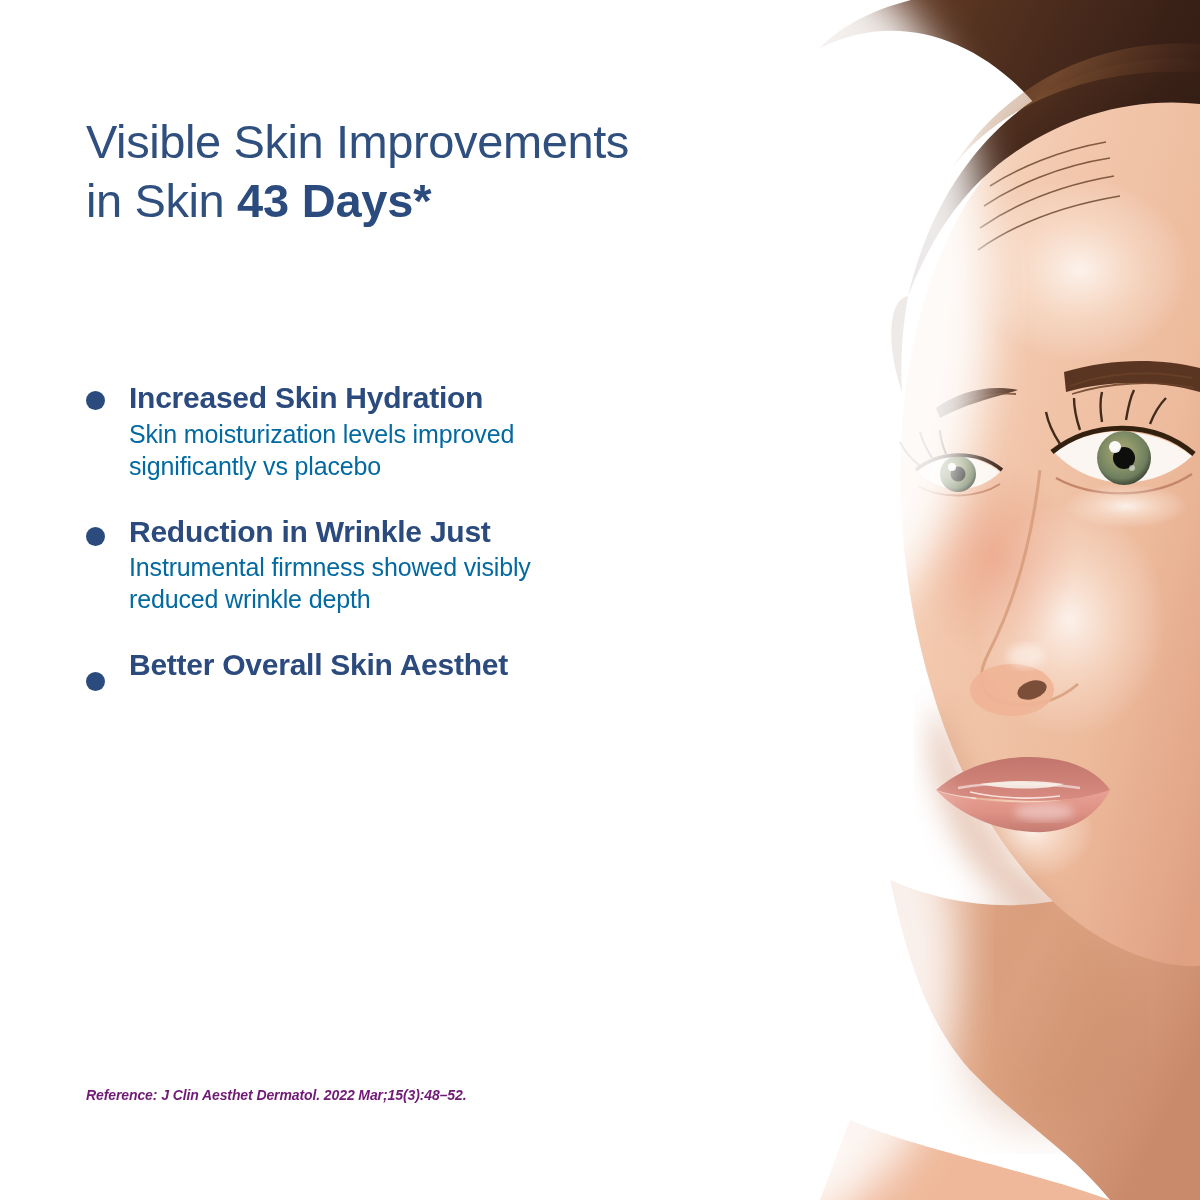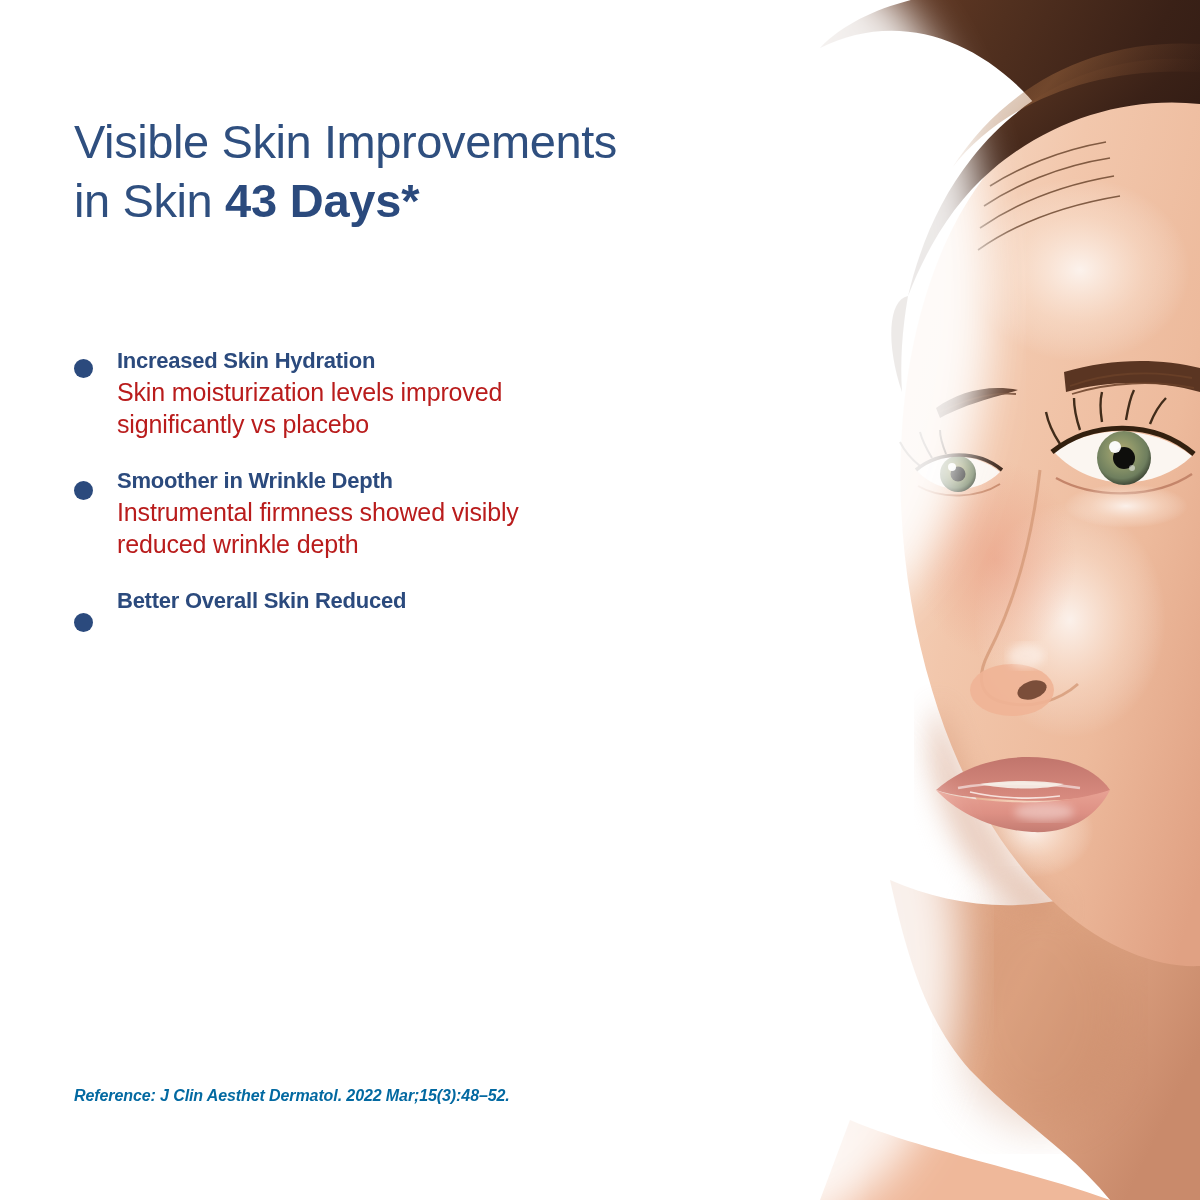--- a/index.html
+++ b/index.html
@@ -22,21 +22,21 @@
     position:absolute;
     top:0; right:0;
     width:560px; height:1200px;
     overflow:hidden;
   }
   .photo-layer svg { display:block; width:100%; height:100%; }
 
   
   .content {
     position:absolute;
-    left:74px; top:0;
+    left:86px; top:0;
     width:700px; height:1200px;
   }
 
   .headline {
     position:absolute;
     left:0; top:112px;
     width:700px;
     font-size:47px;
     line-height:1.26;
     font-weight:300;
@@ -64,45 +64,46 @@
     left:0; top:11px;
     width:19px; height:19px;
     border-radius:50%;
     background:#2B4A7D;
   }
   .bullet-item.b2 .bullet-dot { top:13px; }
   .bullet-item.b3 .bullet-dot { top:13px; }
   .bullet-item.b4 .bullet-dot { top:25px; }
 
   .bullet-title {
-    font-size:22px;
+    font-size:30px;
     font-weight:700;
     letter-spacing:-0.25px;
     color:#2B4A7D;
     line-height:1.22;
+    margin-top:32px;
   }
   .bullet-desc {
     font-size:25px;
     font-weight:400;
     letter-spacing:-0.15px;
-    color:#b91c1c;
+    color:#0369a1;
     line-height:1.28;
     white-space:pre-line;
     margin-top:1px;
   }
 
   
   .reference {
     position:absolute;
     left:0; top:1087px;
-    font-size:16px;
+    font-size:14px;
     font-style:italic;
     font-weight:700;
     letter-spacing:-0.1px;
-    color:#0369a1;
+    color:#701a75;
   }
 </style>
 </head>
 <body>
 
 <div id="canvas">
 
   <div class="photo-layer">
     <svg viewBox="0 0 560 1200" preserveAspectRatio="xMidYMid slice">
       <defs>
@@ -305,28 +306,28 @@
       <li class="bullet-item b1">
         <span class="bullet-dot"></span>
         <div class="bullet-title">Increased Skin Hydration</div>
         <div class="bullet-desc">Skin moisturization levels improved
 significantly vs placebo</div>
       </li>
 
 
       <li class="bullet-item b3">
         <span class="bullet-dot"></span>
-        <div class="bullet-title">Smoother in Wrinkle Depth</div>
+        <div class="bullet-title">Reduction in Wrinkle Just</div>
         <div class="bullet-desc">Instrumental firmness showed visibly
 reduced wrinkle depth</div>
       </li>
 
       <li class="bullet-item b4">
         <span class="bullet-dot"></span>
-        <div class="bullet-title">Better Overall Skin Reduced</div>
+        <div class="bullet-title">Better Overall Skin Aesthet</div>
       </li>
 
     </ul>
 
     <div class="reference">Reference: J Clin Aesthet Dermatol. 2022 Mar;15(3):48–52.</div>
 
   </div>
 </div>
 
 </body></html>

